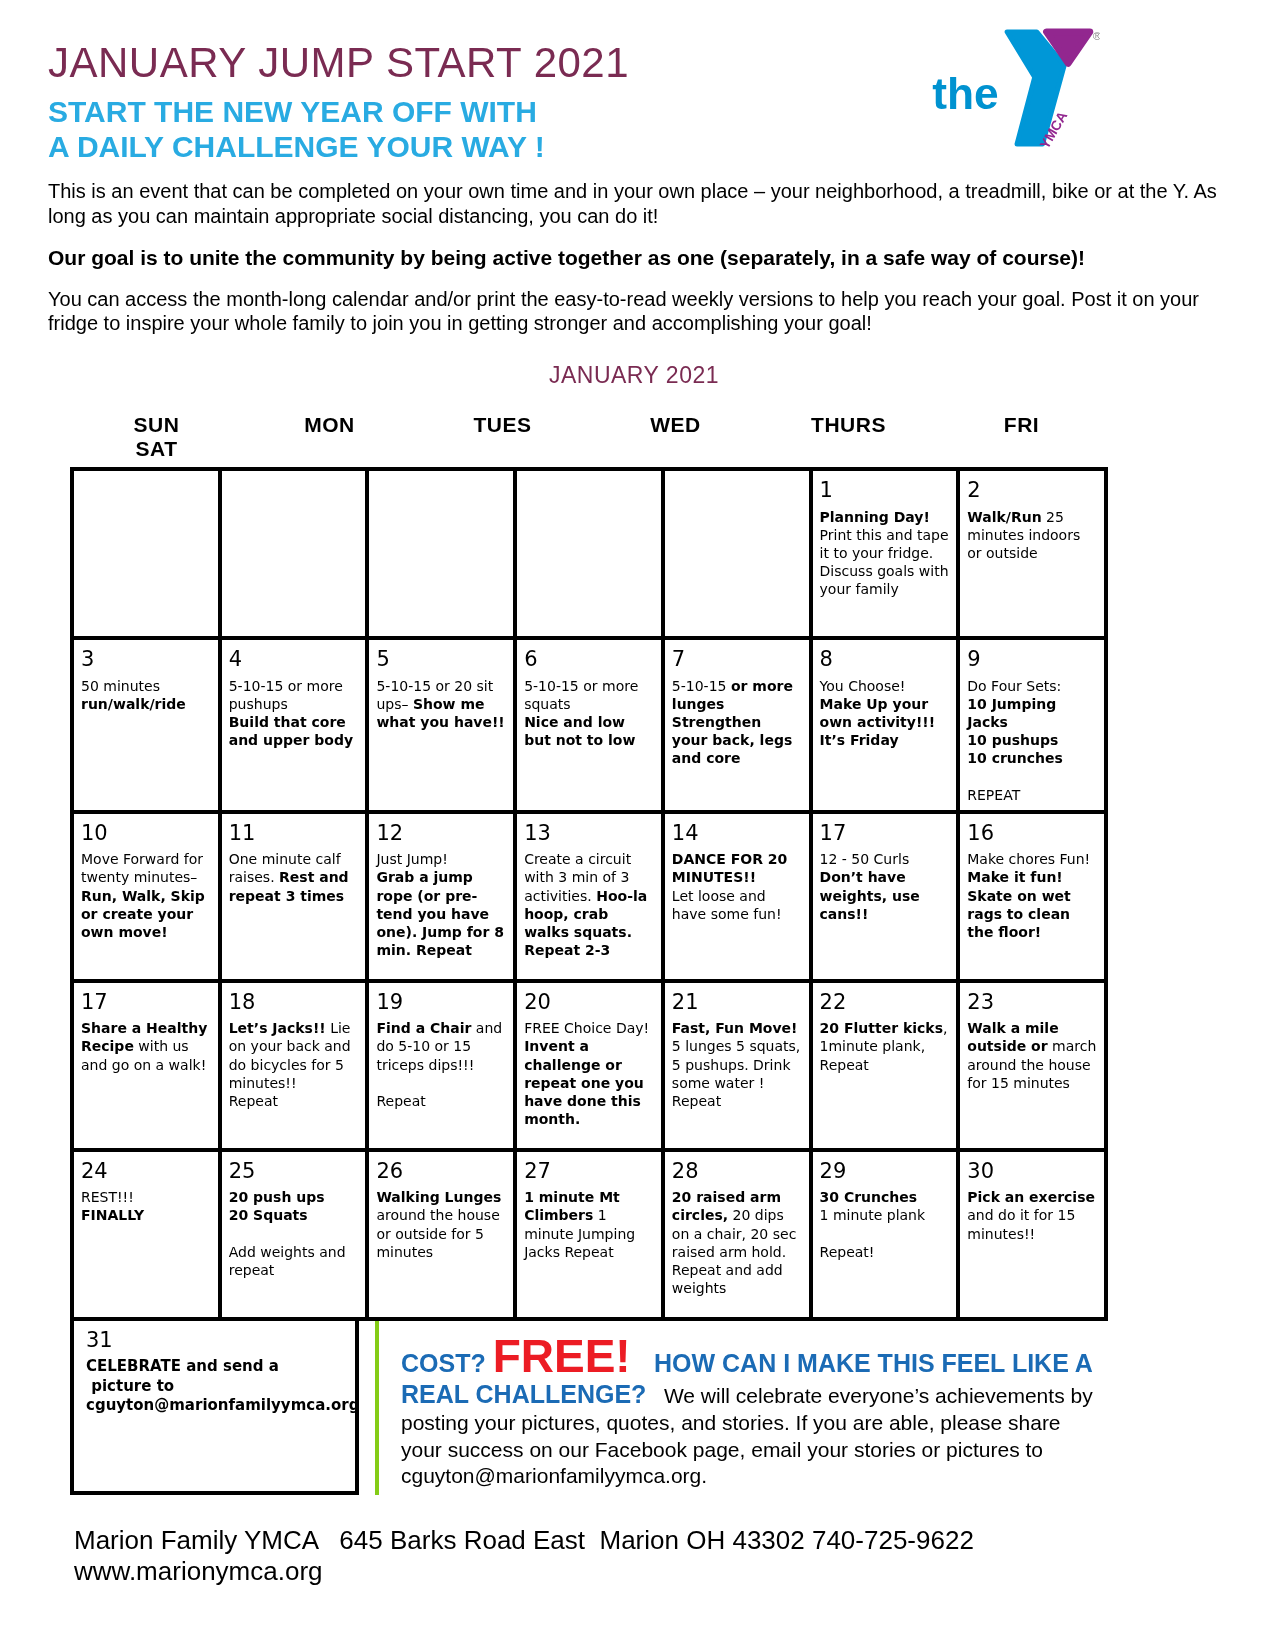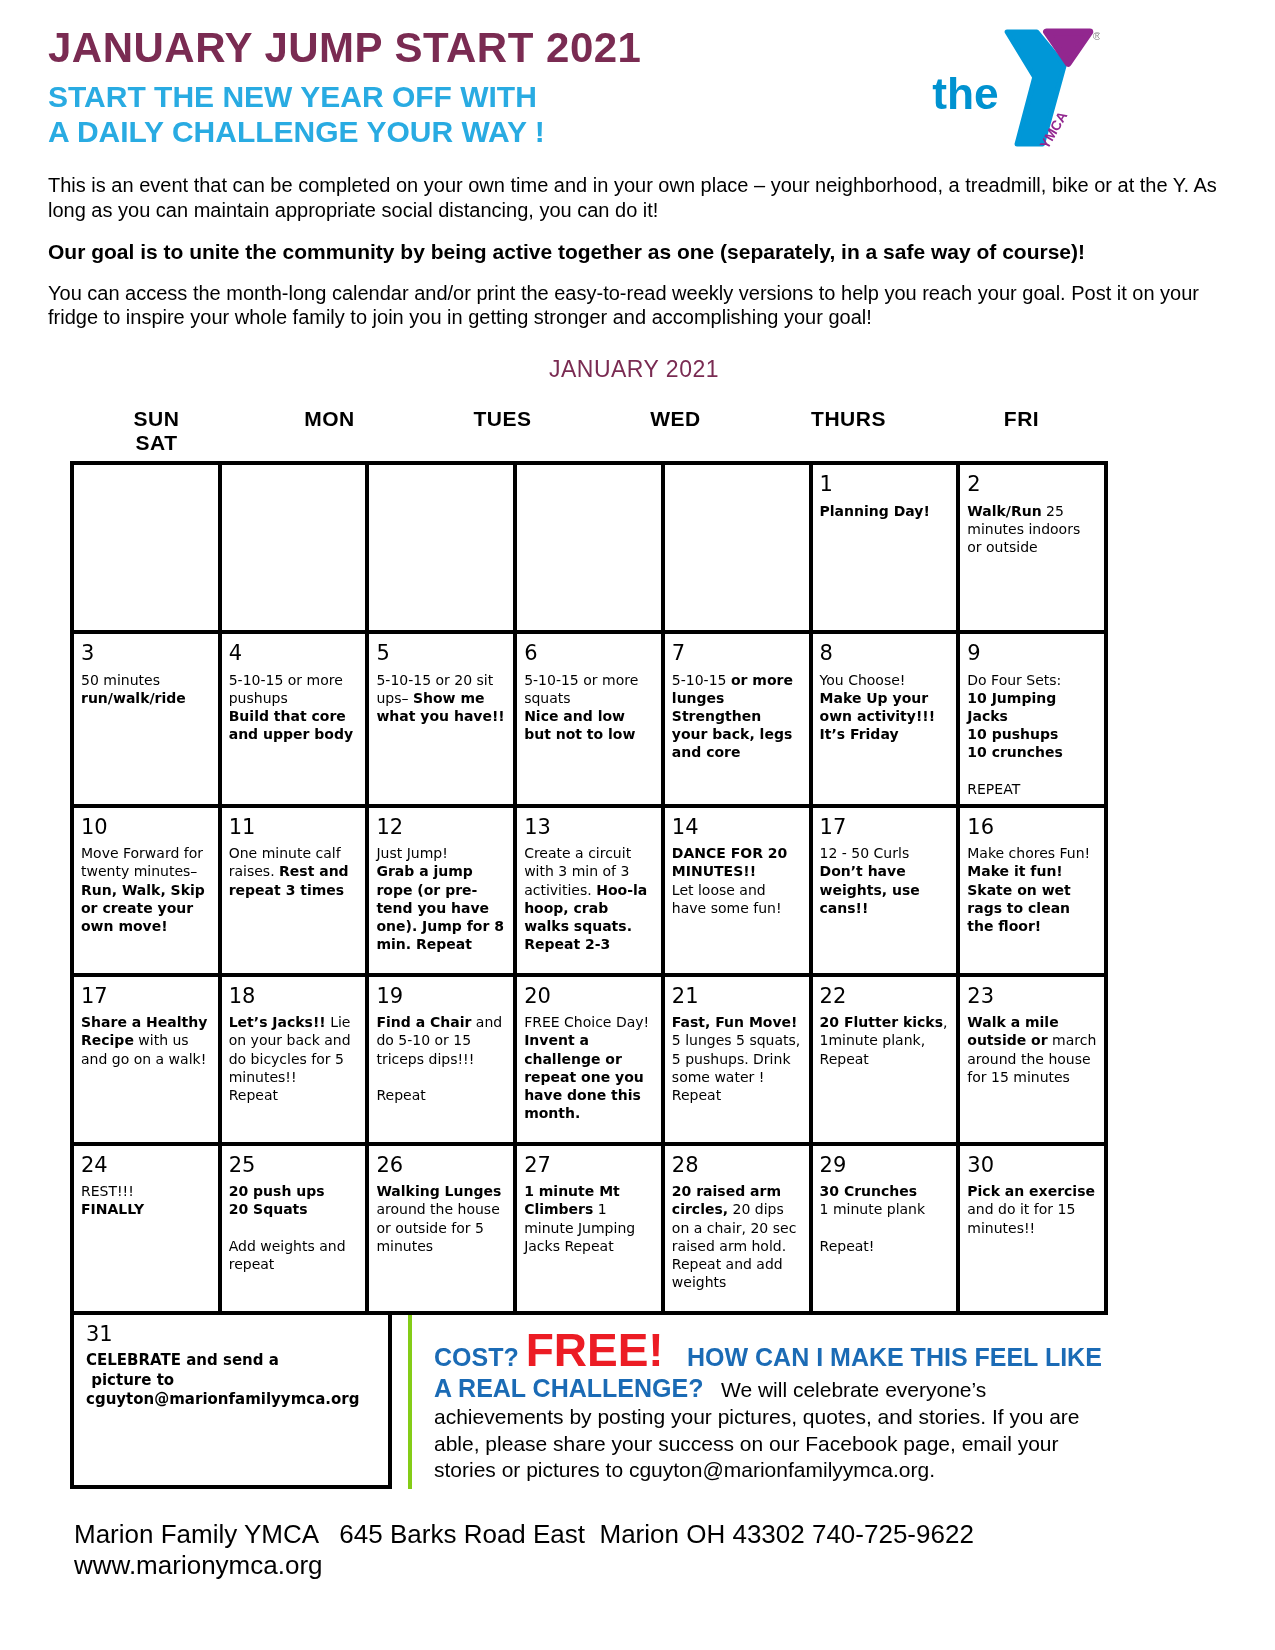--- a/index.html
+++ b/index.html
@@ -1,35 +1,35 @@
 <!DOCTYPE html>
 <html><head>
 <meta charset="utf-8">
 <style>
   html,body{margin:0;padding:0;background:#fff;}
   .page{width:1275px;height:1650px;box-sizing:border-box;padding:24px 55px 18px 48px;
         font-family:"Liberation Sans",sans-serif;color:#000;position:relative;overflow:hidden;background:#fff;}
   .topbar{display:flex;justify-content:space-between;align-items:flex-start;}
-  .title{font-size:42px;font-weight:bold;color:#7A2B52;margin:0 0 8px;letter-spacing:.5px;}
+  .title{font-size:42px;font-weight:normal;color:#7A2B52;margin:15px 0 8px;letter-spacing:.5px;}
   .subtitle{font-size:30px;font-weight:bold;color:#29ABE2;line-height:1.15;}
   .logo{width:168px;margin-right:120px;margin-top:2px;flex:none;}
   .intro{font-size:20px;line-height:1.24;margin:15px 0 12px;}
   .intro.bold{font-weight:bold;font-size:21px;margin:16px 0;}
   .cal-title{text-align:center;color:#7A2B52;font-weight:normal;font-size:23px;margin:26px 0 24px;letter-spacing:.5px;}
   .cal-area{width:1038px;margin-left:22px;}
   .dh-row{display:grid;grid-template-columns:repeat(6,1fr);margin-bottom:6px;}
   .dh{text-align:center;font-weight:bold;font-size:21px;letter-spacing:.5px;}
   .cal-grid{display:grid;grid-template-columns:repeat(7,1fr);border:2px solid #000;}
   .cell{border:2px solid #000;min-height:169px;padding:6px 7px;box-sizing:border-box;
         font-family:"DejaVu Sans",sans-serif;font-size:14px;line-height:1.3;}
   .daynum{font-size:21px;margin-bottom:3px;}
   .celltext{white-space:pre-wrap;}
   .b{font-weight:bold;}
   .row6{display:flex;align-items:stretch;}
-  .day31{width:322px;box-sizing:border-box;border:4px solid #000;border-top:none;padding:6px 12px 10px;
+  .day31{width:289px;box-sizing:border-box;border:4px solid #000;border-top:none;padding:6px 12px 10px;
          font-family:"DejaVu Sans",sans-serif;font-size:15px;line-height:1.3;min-height:162px;}
   .costbox{flex:1;border-left:4px solid #84cc16;margin-left:16px;padding:16px 6px 6px 22px;
            font-size:21px;line-height:1.25;min-height:150px;box-sizing:border-box;white-space:pre-wrap;}
   .cost-blue{color:#1B6BB5;font-weight:bold;font-size:25px;}
   .cost-free{color:#EC1C24;font-weight:bold;font-size:46px;line-height:.85;}
   .cost-plain{font-size:21px;}
   .footer{margin-top:30px;font-size:26px;padding-left:26px;white-space:pre-wrap;}
 </style>
 </head>
 <body>
@@ -90,21 +90,21 @@
           <div class="daynum"></div>
           <div class="celltext"></div>
         </div>
         <div class="cell">
           <div class="daynum"></div>
           <div class="celltext"></div>
         </div>
         <div class="cell">
           <div class="daynum">1</div>
           <div class="celltext"><span class="b">Planning Day!
-</span></div>
+</span><span>Print this and tape it to your fridge. Discuss goals with your family</span></div>
         </div>
         <div class="cell">
           <div class="daynum">2</div>
           <div class="celltext"><span class="b">Walk/Run</span><span> 25 minutes indoors or outside</span></div>
         </div>
         <div class="cell">
           <div class="daynum">3</div>
           <div class="celltext"><span>50 minutes
 </span><span class="b">run/walk/ride</span></div>
         </div>

